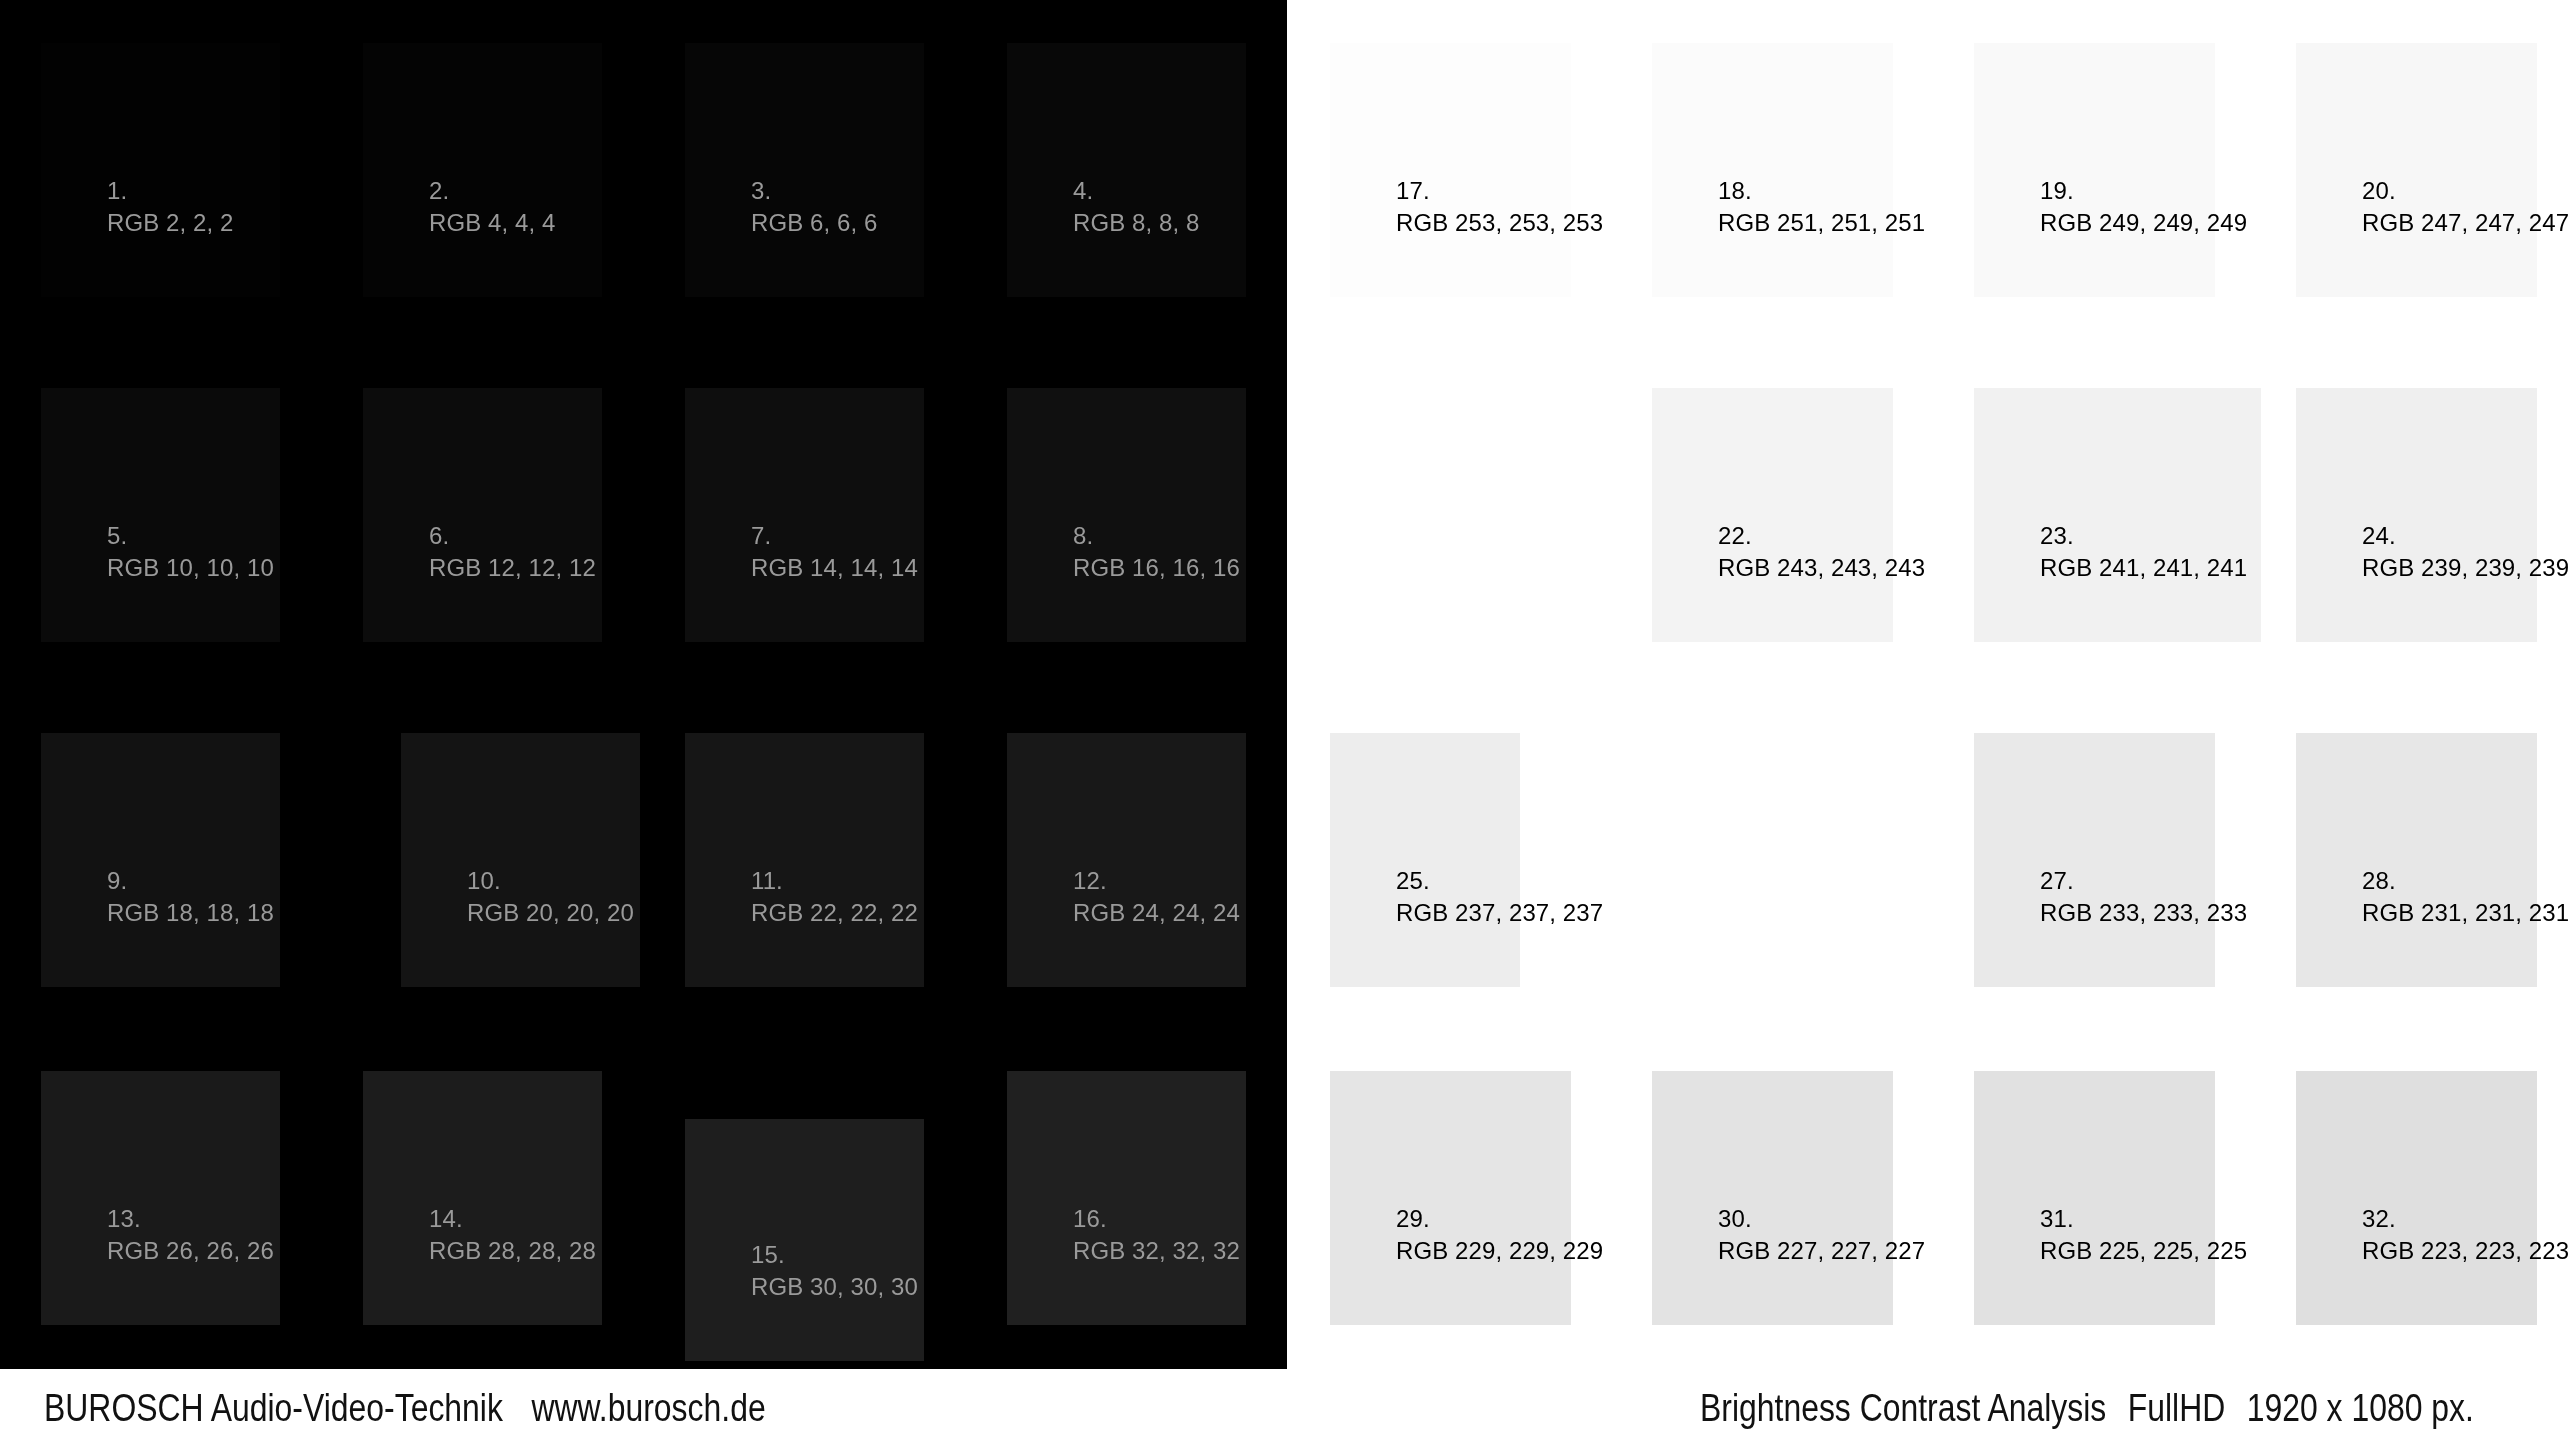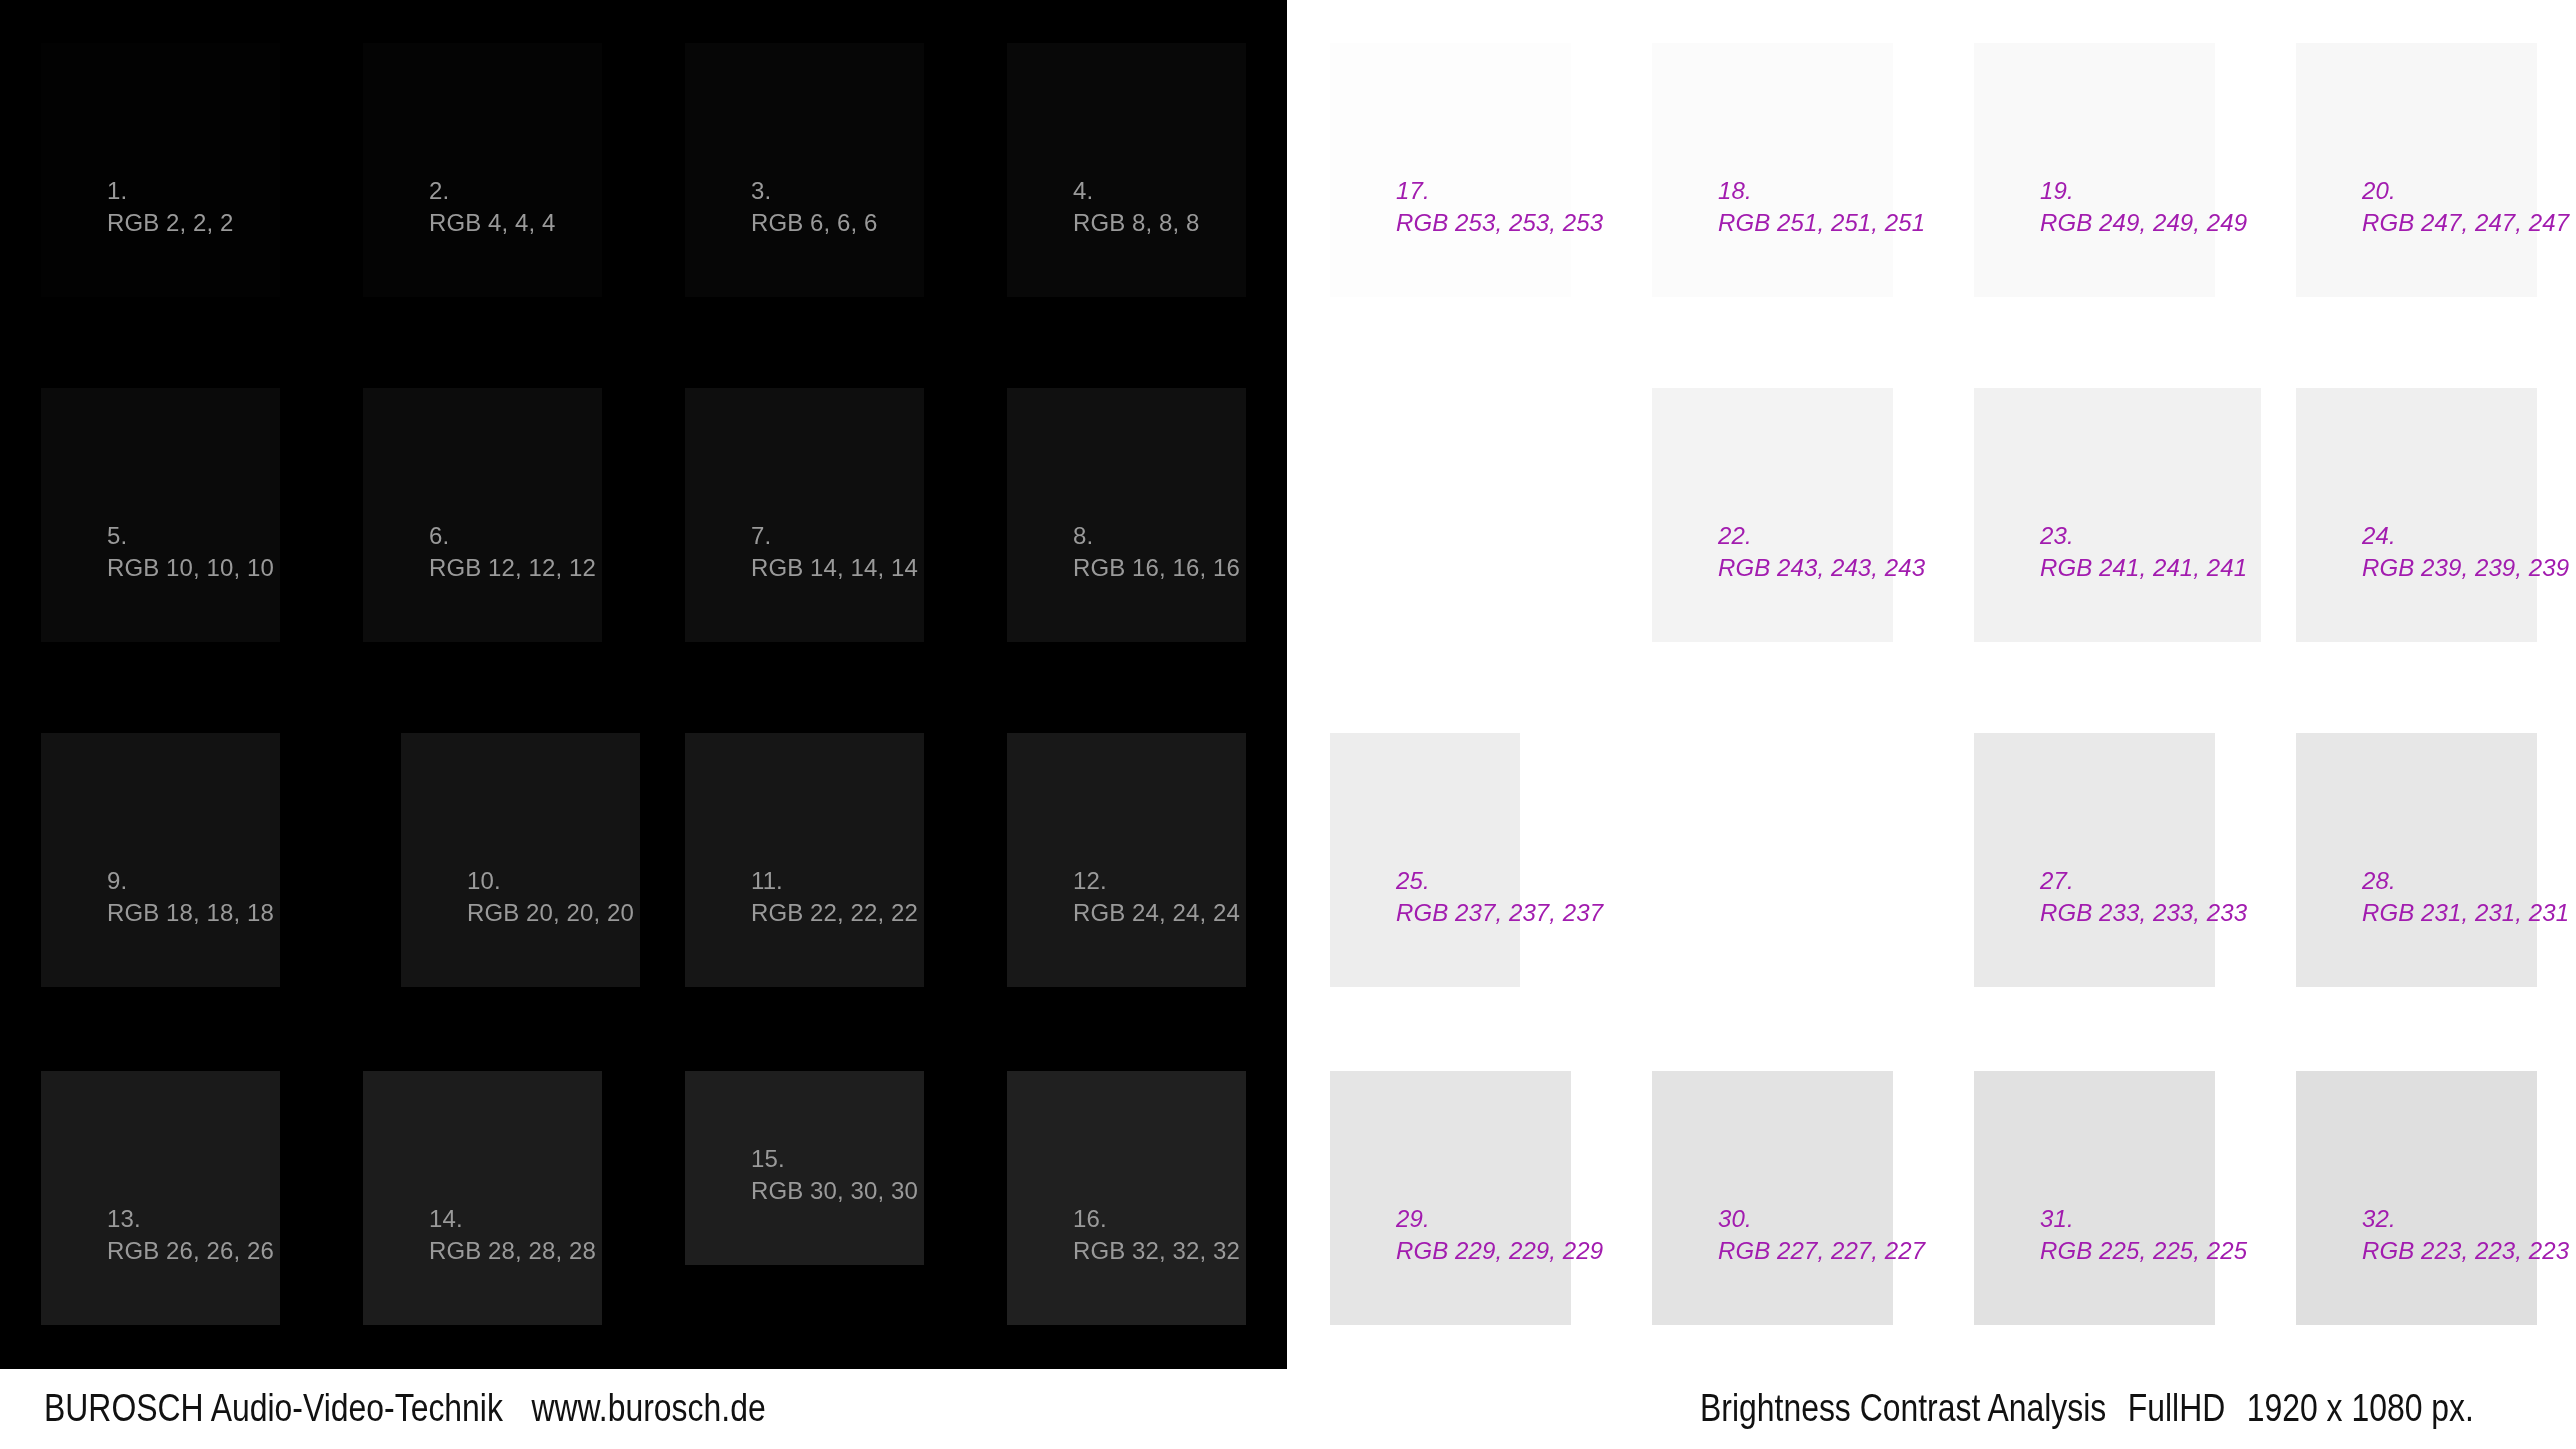--- a/index.html
+++ b/index.html
@@ -27,21 +27,21 @@
     bottom:58px;
     font-size:24px;
     line-height:32px;
     letter-spacing:0.1px;
     white-space:nowrap;
     font-weight:400;
   }
   .patch .lbl .idx{display:block;}
   .patch .lbl .rgb{display:block;}
   .dark .lbl{color:#9a9a9a;}
-  .bright .lbl{color:#a21caf;font-style:italic;}
+  .bright .lbl{color:#000000;}
 
   
   #footer{
     position:absolute;left:0;top:1369px;width:2576px;height:80px;
     background:#ffffff;
   }
   .foot-txt{
     position:absolute;
     top:1.3px;
     height:77px;
@@ -143,21 +143,21 @@
             <span class="idx">13.</span>
             <span class="rgb">RGB 26, 26, 26</span>
           </div>
         </div>
         <div class="patch dark" style="left: 363px; top: 1071px; width: 239px; height: 254px; background: rgb(28, 28, 28);">
           <div class="lbl">
             <span class="idx">14.</span>
             <span class="rgb">RGB 28, 28, 28</span>
           </div>
         </div>
-        <div class="patch dark" style="left: 685px; top: 1071px; width: 239px; height: 194px; background: rgb(30, 30, 30);">
+        <div class="patch dark" style="left: 685px; top: 1119px; width: 239px; height: 242px; background: rgb(30, 30, 30);">
           <div class="lbl">
             <span class="idx">15.</span>
             <span class="rgb">RGB 30, 30, 30</span>
           </div>
         </div>
         <div class="patch dark" style="left: 1007px; top: 1071px; width: 239px; height: 254px; background: rgb(32, 32, 32); padding-left: 40px;">
           <div class="lbl">
             <span class="idx">16.</span>
             <span class="rgb">RGB 32, 32, 32</span>
           </div>

